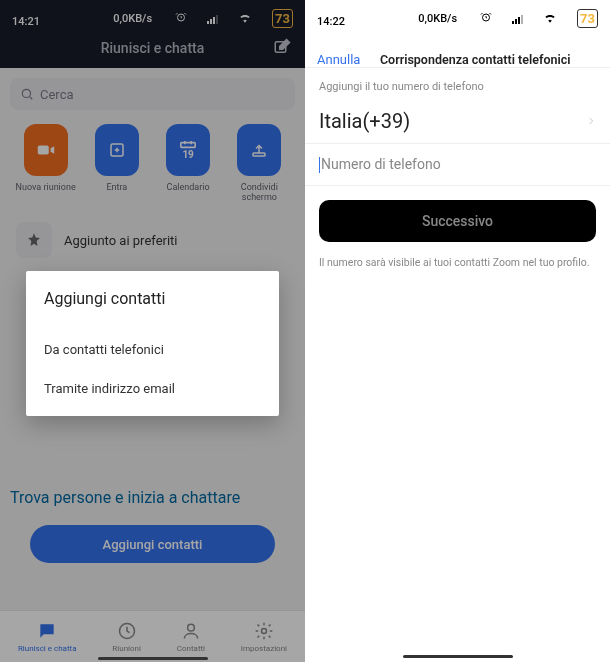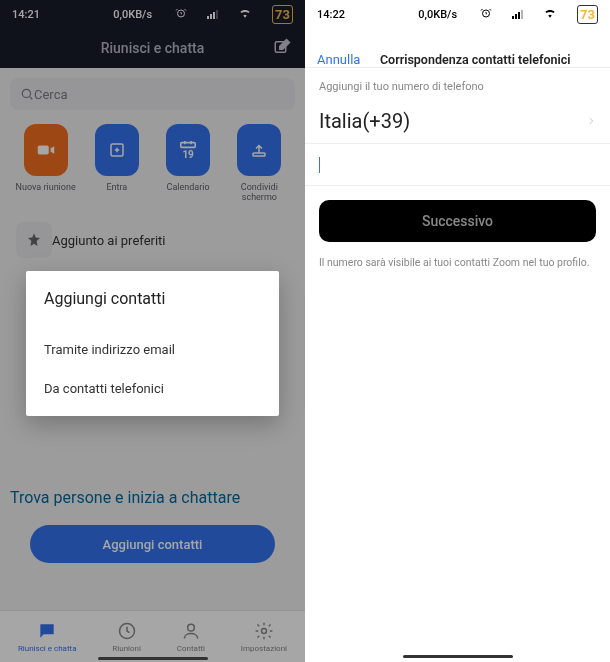--- a/index.html
+++ b/index.html
@@ -2,21 +2,21 @@
 <html><head>
 <meta charset="utf-8">
 <style>
 * { margin: 0; padding: 0; box-sizing: border-box; font-family: -apple-system, BlinkMacSystemFont, 'Segoe UI', Roboto, sans-serif; }
 body { background: #fff; width: 610px; height: 662px; display: flex; }
 .screen { position: relative; height: 662px; overflow: hidden; }
 .screen-left { width: 305px; background: #f0f0f2; }
 .screen-right { width: 305px; background: #fff; }
 
 
-.status-bar { height: 28px; background: #1a1c2a; color: #fff; display: flex; align-items: center; padding: 0 12px; font-size: 11px; font-weight: 500; }
+.status-bar { height: 28px; background: #1a1c2a; color: #fff; display: flex; align-items: flex-end; padding: 0 12px; font-size: 11px; font-weight: 500; }
 .status-bar-r { background: #fff; color: #000; }
 .status-time { flex: 0 0 auto; }
 .status-right { margin-left: auto; display: flex; align-items: center; gap: 20px; }
 .status-speed { margin-right: 3px; }
 .icon-alarm { display: inline-block; }
 .icon-signal { display: inline-flex; align-items: flex-end; gap: 1px; height: 10px; }
 .icon-signal span { width: 2px; background: currentColor; }
 .icon-signal .b1 { height: 3px; }
 .icon-signal .b2 { height: 5px; }
 .icon-signal .b3 { height: 7px; }
@@ -27,28 +27,28 @@
 
 
 .header-left { height: 40px; background: #1a1c2a; color: #b5b8c4; display: flex; align-items: center; justify-content: center; position: relative; font-size: 14px; font-weight: 500; }
 .compose-btn { position: absolute; right: 14px; color: #c4c6d0; }
 
 
 .dim-overlay { position: absolute; inset: 0; background: rgba(0,0,0,.35); z-index: 2; }
 
 
 .left-body { padding: 10px; position: relative; }
-.search-box { background: #e6e6ea; border-radius: 8px; height: 32px; display: flex; align-items: center; padding: 0 10px; color: #7a7c86; font-size: 13px; }
+.search-box { background: #e6e6ea; border-radius: 8px; height: 32px; display: flex; align-items: center; padding: 0 10px; color: #7a7c86; font-size: 13px; gap: 6px; }
 .actions-row { display: flex; justify-content: space-around; margin-top: 14px; }
 .action-item { display: flex; flex-direction: column; align-items: center; width: 70px; }
 .action-icon { width: 44px; height: 52px; border-radius: 12px; display: flex; align-items: center; justify-content: center; color: #fff; margin-bottom: 6px; }
 .action-icon.orange { background: #f26d21; }
 .action-icon.blue { background: #3572ed; }
 .action-label { font-size: 9px; color: #5e6069; text-align: center; }
-.favorites { display: flex; align-items: center; gap: 0; margin-top: 20px; padding: 0 6px; }
+.favorites { display: flex; align-items: center; gap: 12px; margin-top: 20px; padding: 0 6px; }
 .fav-icon { width: 36px; height: 36px; background: #e6e7eb; border-radius: 8px; display: flex; align-items: center; justify-content: center; color: #666; }
 .fav-label { font-size: 13px; color: #333; }
 .find-text { text-align: left; font-size: 16px; color: #0369a1; margin-top: 230px; }
 .add-contacts-btn { background: #3572ed; color: #fff; border-radius: 20px; height: 38px; display: flex; align-items: center; justify-content: center; font-size: 13px; font-weight: 500; margin: 18px 20px 0; }
 
 
 .sheet { position: absolute; z-index: 3; top: 271px; left: 26px; right: 26px; background: #fff; border-radius: 2px; box-shadow: 0 8px 24px rgba(0,0,0,.25); padding: 18px 18px 8px; }
 .sheet-title { font-size: 16px; font-weight: 400; color: #222; margin-bottom: 22px; }
 .sheet-item { font-size: 13px; color: #333; padding: 12px 0; }
 
@@ -166,22 +166,22 @@
       <span class="fav-label">Aggiunto ai preferiti</span>
     </div>
     <div class="find-text">Trova persone e inizia a chattare</div>
     <div class="add-contacts-btn">Aggiungi contatti</div>
   </div>
 
   <div class="dim-overlay"></div>
 
   <div class="sheet">
     <div class="sheet-title">Aggiungi contatti</div>
+    <div class="sheet-item">Da contatti telefonici</div>
     <div class="sheet-item">Tramite indirizzo email</div>
-    <div class="sheet-item">Da contatti telefonici</div>
   </div>
 
   <div class="tab-bar">
     <div class="tab-item active">
       <div class="tab-icon">
         <svg width="20" height="20" viewBox="0 0 24 24" fill="currentColor">
             <path d="M4 4h16v12H8l-4 4z"></path>
           </svg>
       </div>
       <span>Riunisci e chatta</span>
@@ -249,20 +249,20 @@
   <div class="section-label">Aggiungi il tuo numero di telefono</div>
   <div class="country-row">
     <span>Italia(+39)</span>
     <span class="chevron">
       <svg width="10" height="14" viewBox="0 0 24 24" fill="none" stroke="currentColor" stroke-width="2">
           <path d="M9 5l7 7-7 7"></path>
         </svg>
     </span>
   </div>
   <div class="phone-input">
-    <span class="cursor"></span>
+    <span class="cursor"></span><span style="color:#888">Numero di telefono</span>
   </div>
   <div class="right-body">
     <div class="next-btn">Successivo</div>
     <div class="note">Il numero sarà visibile ai tuoi contatti Zoom nel tuo profilo.</div>
   </div>
   <div class="home-indicator-right"></div>
 </div>
 
 </body></html>

